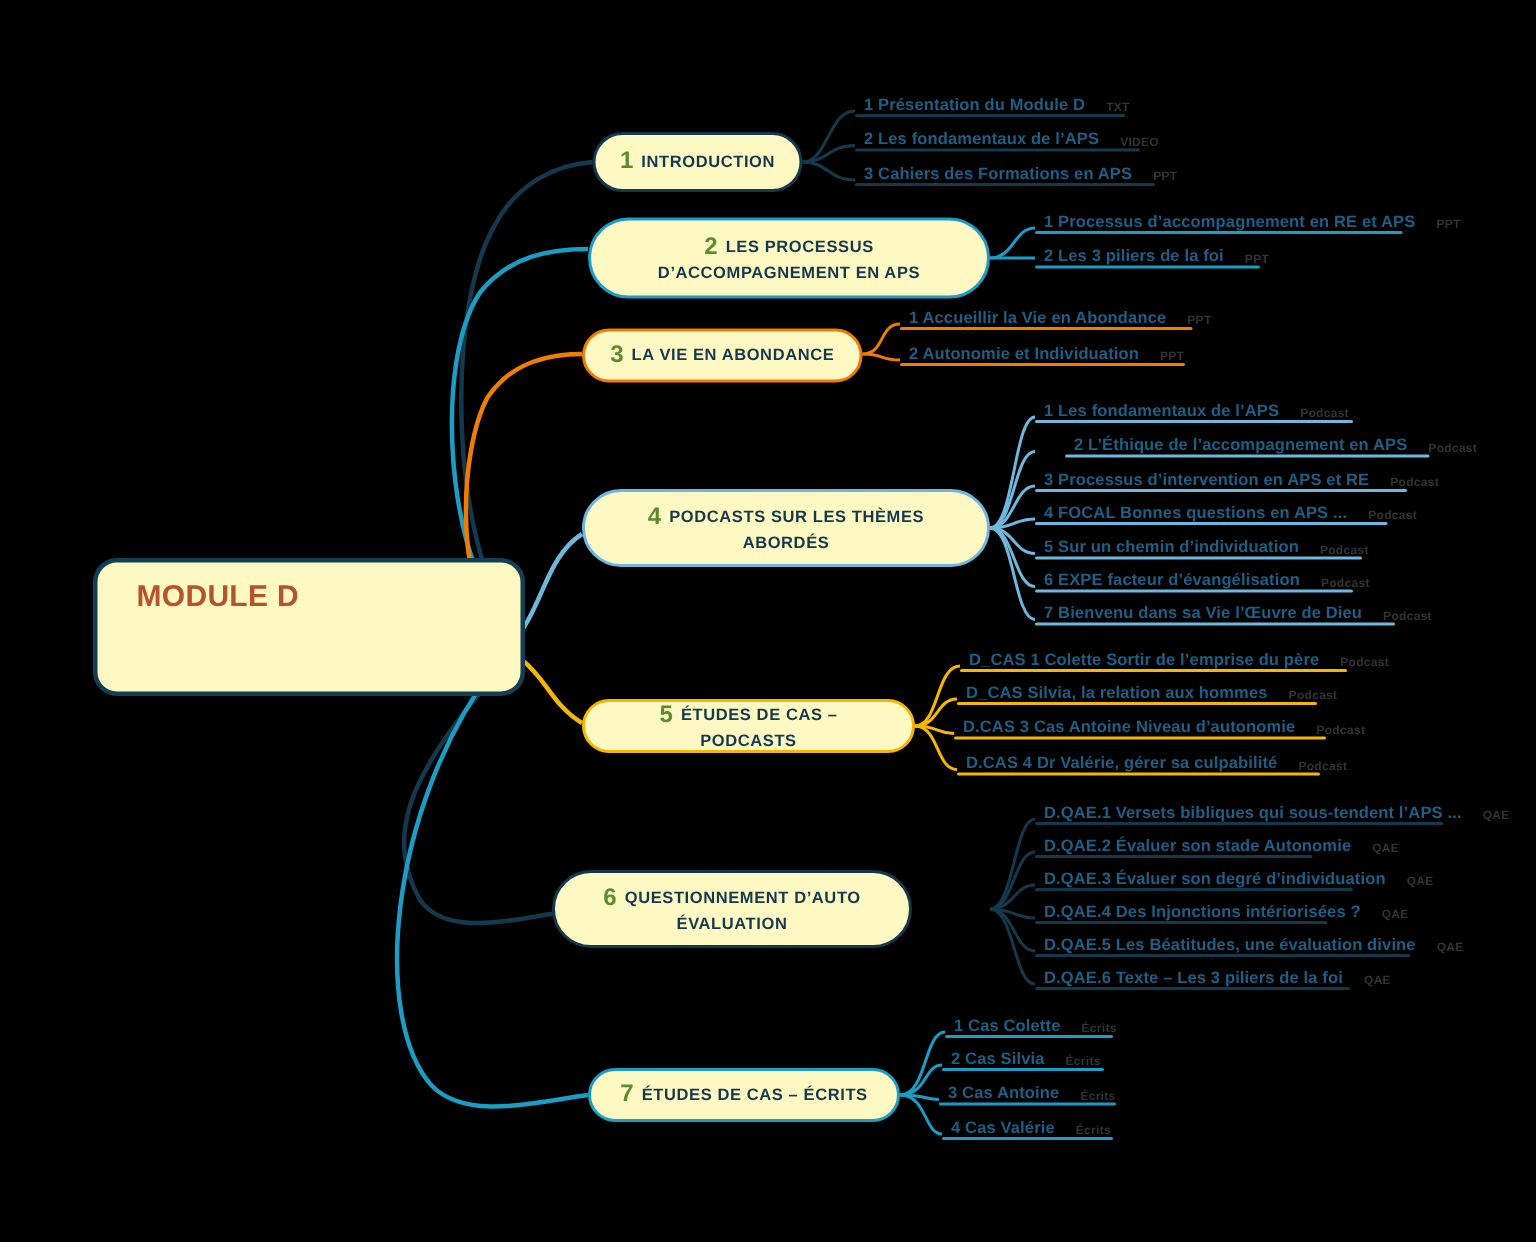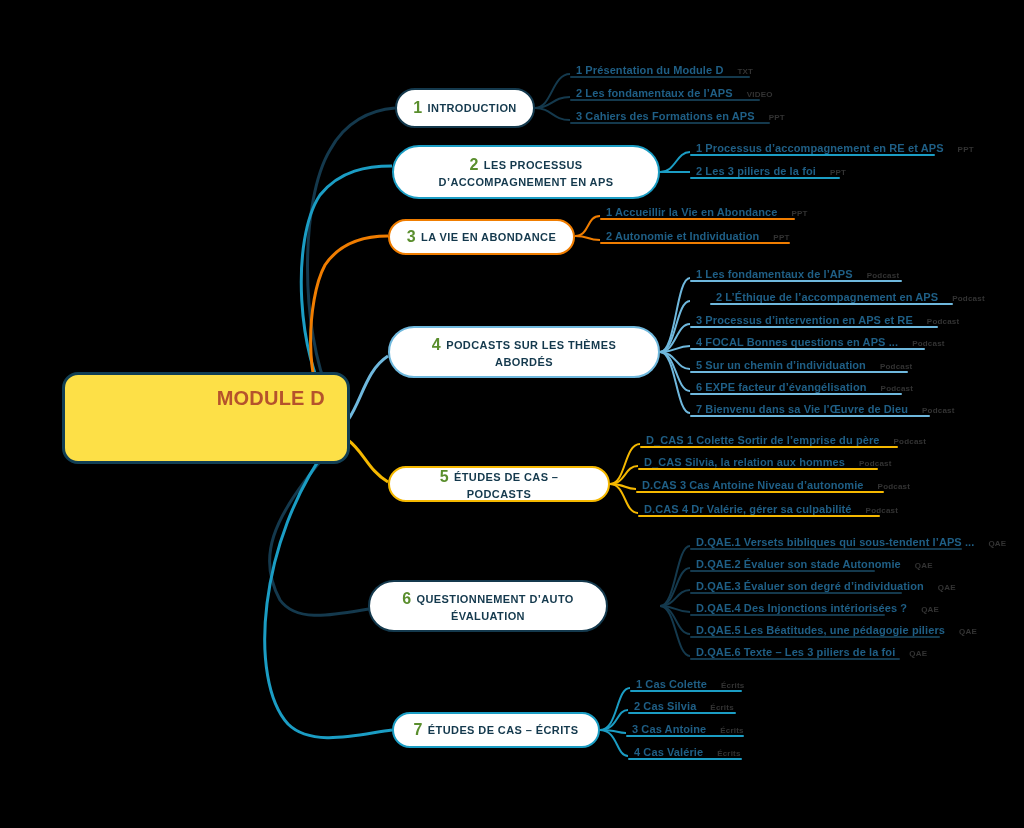--- a/index.html
+++ b/index.html
@@ -19,26 +19,25 @@
     position: absolute; left: 0; top: 0;
     width: 1024px; height: 828px;
     pointer-events: none;
   }
 
   
   #root-node {
     position: absolute;
     left: 62px; top: 372px;
     width: 288px; height: 92px;
-    background: #fde047;
+    background: #fef9c3;
     border: 3px solid #123f54;
     border-radius: 16px;
     padding: 12px 22px 4px 26px;
     z-index: 6;
-    text-align: right;
   }
   #root-node .root-title {
     color: #b5532c;
     font-size: 20px;
     font-weight: bold;
     letter-spacing: .2px;
     line-height: 1.15;
     margin-bottom: 4px;
   }
   #root-node .root-sub {
@@ -51,21 +50,21 @@
   
   .branch {
     position: absolute;
     display: flex;
     align-items: center;
     justify-content: center;
     text-align: center;
     border-radius: 999px;
     border-width: 2.5px;
     border-style: solid;
-    background: #ffffff;
+    background: #fef9c3;
     z-index: 5;
     padding: 0 16px;
   }
   .branch .btext {
     font-size: 11px;
     font-weight: bold;
     letter-spacing: .4px;
     line-height: 1.35;
     color: #14394d;
     text-transform: uppercase;
@@ -310,21 +309,21 @@
     <span class="lbl">D.QAE.3 Évaluer son degré d’individuation</span>
     <span class="tag">QAE</span>
     <span class="underline" style="background:#14394d;"></span>
   </div>
   <div class="leaf" style="left:690px; top:594px; width:195px;">
     <span class="lbl">D.QAE.4 Des Injonctions intériorisées ?</span>
     <span class="tag">QAE</span>
     <span class="underline" style="background:#14394d;"></span>
   </div>
   <div class="leaf" style="left:690px; top:616px; width:250px;">
-    <span class="lbl">D.QAE.5 Les Béatitudes, une pédagogie piliers</span>
+    <span class="lbl">D.QAE.5 Les Béatitudes, une évaluation divine</span>
     <span class="tag">QAE</span>
     <span class="underline" style="background:#14394d;"></span>
   </div>
   <div class="leaf" style="left:690px; top:638px; width:210px;">
     <span class="lbl">D.QAE.6 Texte – Les 3 piliers de la foi</span>
     <span class="tag">QAE</span>
     <span class="underline" style="background:#14394d;"></span>
   </div>
 
   <div class="branch" style="left:392px; top:712px; width:208px; height:36px; border-color:#1b9dc4;">

